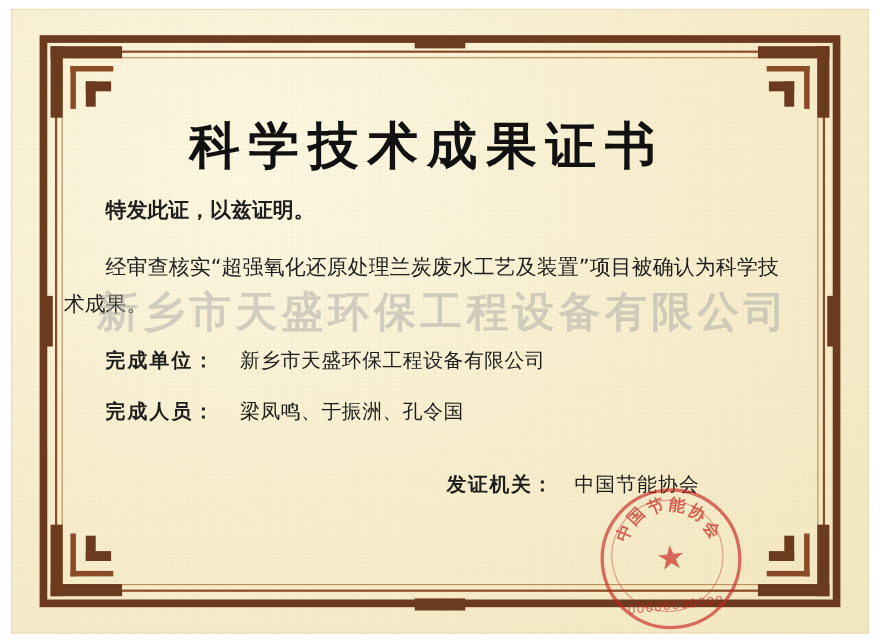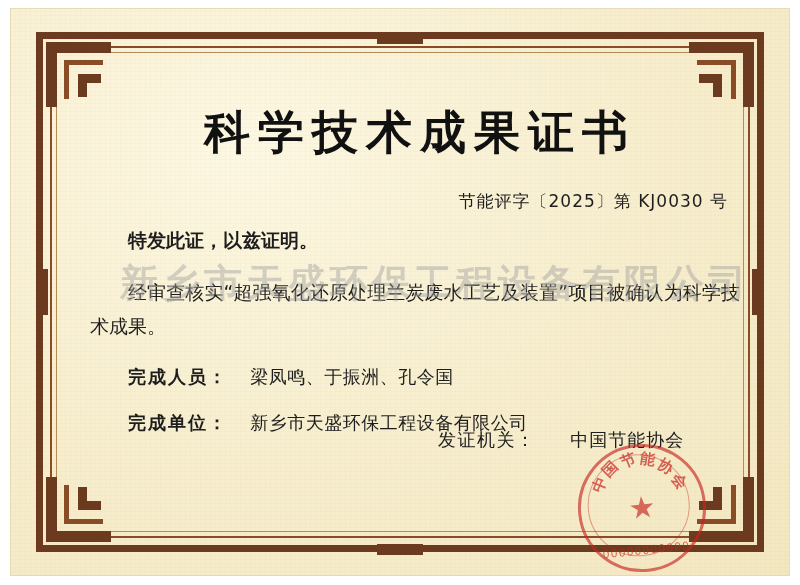--- a/index.html
+++ b/index.html
@@ -87,21 +87,21 @@
   .side-orn {
     position: absolute;
     background: #6b3a1f;
   }
   .orn-h { width: 46px; height: 11px; }
   .orn-v { width: 11px; height: 46px; }
 
   
   #content {
     position: absolute;
-    left: 76px;
+    left: 44px;
     top: 58px;
     width: 660px;
     height: 452px;
     color: #1d1d1d;
   }
 
   #title {
     text-align: center;
     font-family: "DejaVu Serif", "Liberation Serif", serif;
     font-weight: bold;
@@ -174,22 +174,22 @@
     left: 352px;
     top: 362px;
     width: 300px;
     font-size: 18px;
     letter-spacing: 1px;
   }
   .issuer-row {
     margin-bottom: 22px;
     white-space: nowrap;
   }
-  .issuer-label { font-weight: normal; letter-spacing: 1.5px; }
-  .issuer-value { margin-left: 28px; }
+  .issuer-label { font-weight: bold; letter-spacing: 1.5px; }
+  .issuer-value { margin-left: 12px; }
   .date-sep { margin: 0 4px; font-size: 16px; }
 
   
   #seal {
     position: absolute;
     left: 492px;
     top: 378px;
     width: 122px;
     height: 122px;
     border-radius: 50%;
@@ -265,34 +265,33 @@
   </div>
 
   <div class="side-orn orn-h" style="left:367px; top:25px;"></div>
   <div class="side-orn orn-h" style="left:367px; top:536px;"></div>
   <div class="side-orn orn-v" style="left:27px;  top:261px;"></div>
   <div class="side-orn orn-v" style="left:742px; top:261px;"></div>
 
   <div id="content">
     <div id="title">科学技术成果证书</div>
 
-    <div id="doc-number">节能评字〔2025〕第 KJ0030 号</div>
 
     <div id="body-para2">特发此证，以兹证明。</div>
 
     <div id="body-para">经审查核实“超强氧化还原处理兰炭废水工艺及装置”项目被确认为科学技术成果。</div>
+
+    <div class="field-row">
+      <span class="field-label">完成单位：</span>
+      <span class="field-value">新乡市天盛环保工程设备有限公司</span>
+    </div>
 
     <div class="field-row">
       <span class="field-label">完成人员：</span>
       <span class="field-value">梁凤鸣、于振洲、孔令国</span>
-    </div>
-
-    <div class="field-row">
-      <span class="field-label">完成单位：</span>
-      <span class="field-value">新乡市天盛环保工程设备有限公司</span>
     </div>
 
     <div id="issuer-block">
       <div class="issuer-row">
         <span class="issuer-label">发证机关：</span>
         <span class="issuer-value">中国节能协会</span>
       </div>
     </div>
 
     <div id="watermark">新乡市天盛环保工程设备有限公司</div>

